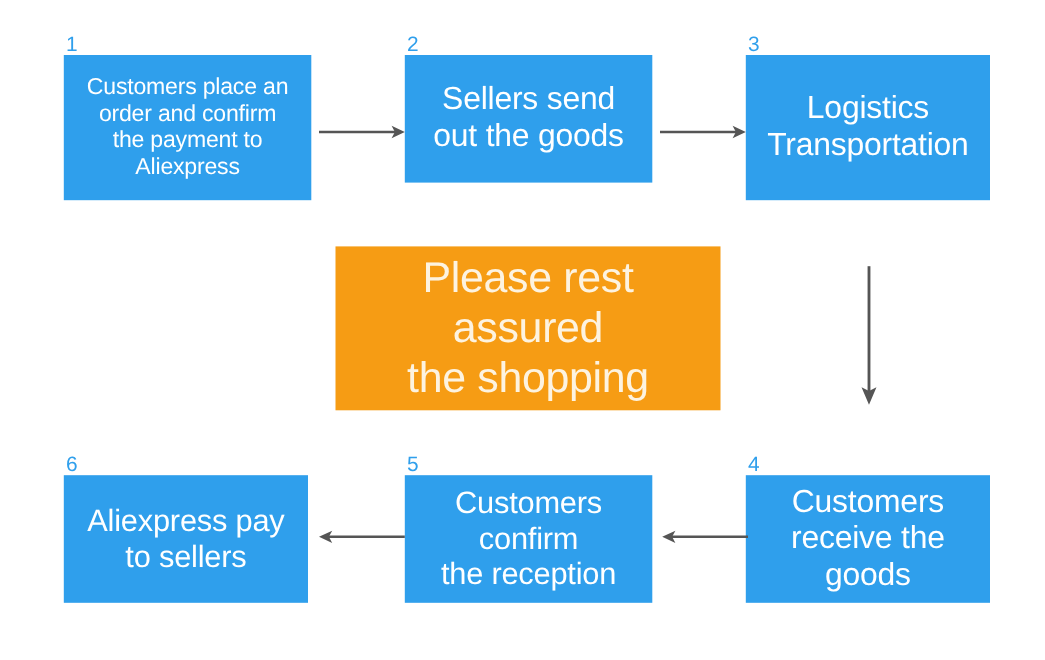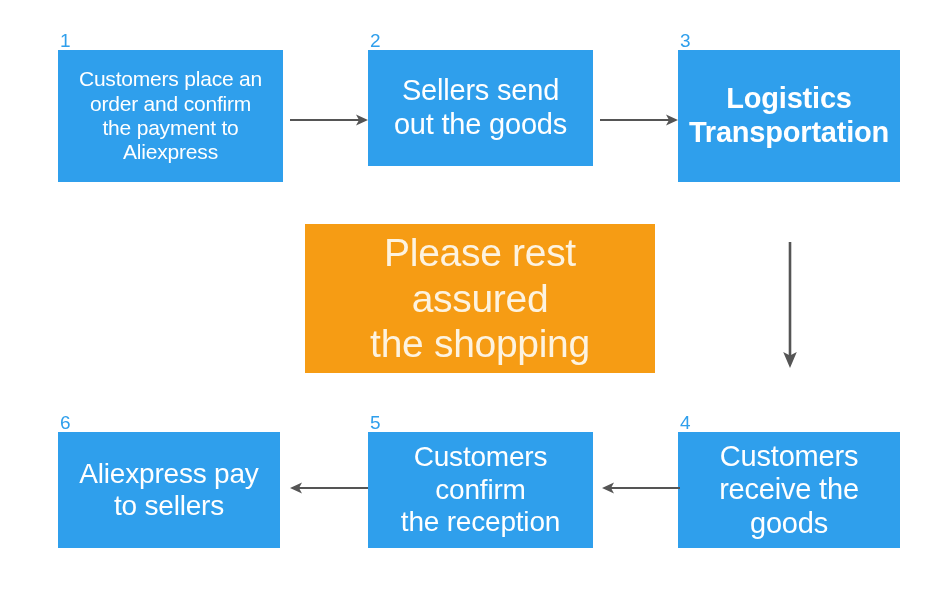--- a/index.html
+++ b/index.html
@@ -113,21 +113,21 @@
   <div class="step" id="step-1" style="background: rgb(47, 159, 236); color: rgb(255, 255, 255);">
     <span class="step-text">Customers place an
 order and confirm
 the payment to
 Aliexpress</span>
   </div>
   <div class="step" id="step-2" style="background: rgb(47, 159, 236); color: rgb(255, 255, 255);">
     <span class="step-text">Sellers send
 out the goods</span>
   </div>
-  <div class="step" id="step-3" style="background: rgb(47, 159, 236); color: rgb(255, 255, 255); font-weight: bold;">
+  <div class="step" id="step-3" style="background: rgb(47, 159, 236); color: rgb(255, 255, 255);">
     <span class="step-text">Logistics
 Transportation</span>
   </div>
   <div class="step" id="step-4" style="background: rgb(47, 159, 236); color: rgb(255, 255, 255);">
     <span class="step-text">Customers
 receive the
 goods</span>
   </div>
   <div class="step" id="step-5" style="background: rgb(47, 159, 236); color: rgb(255, 255, 255);">
     <span class="step-text">Customers

